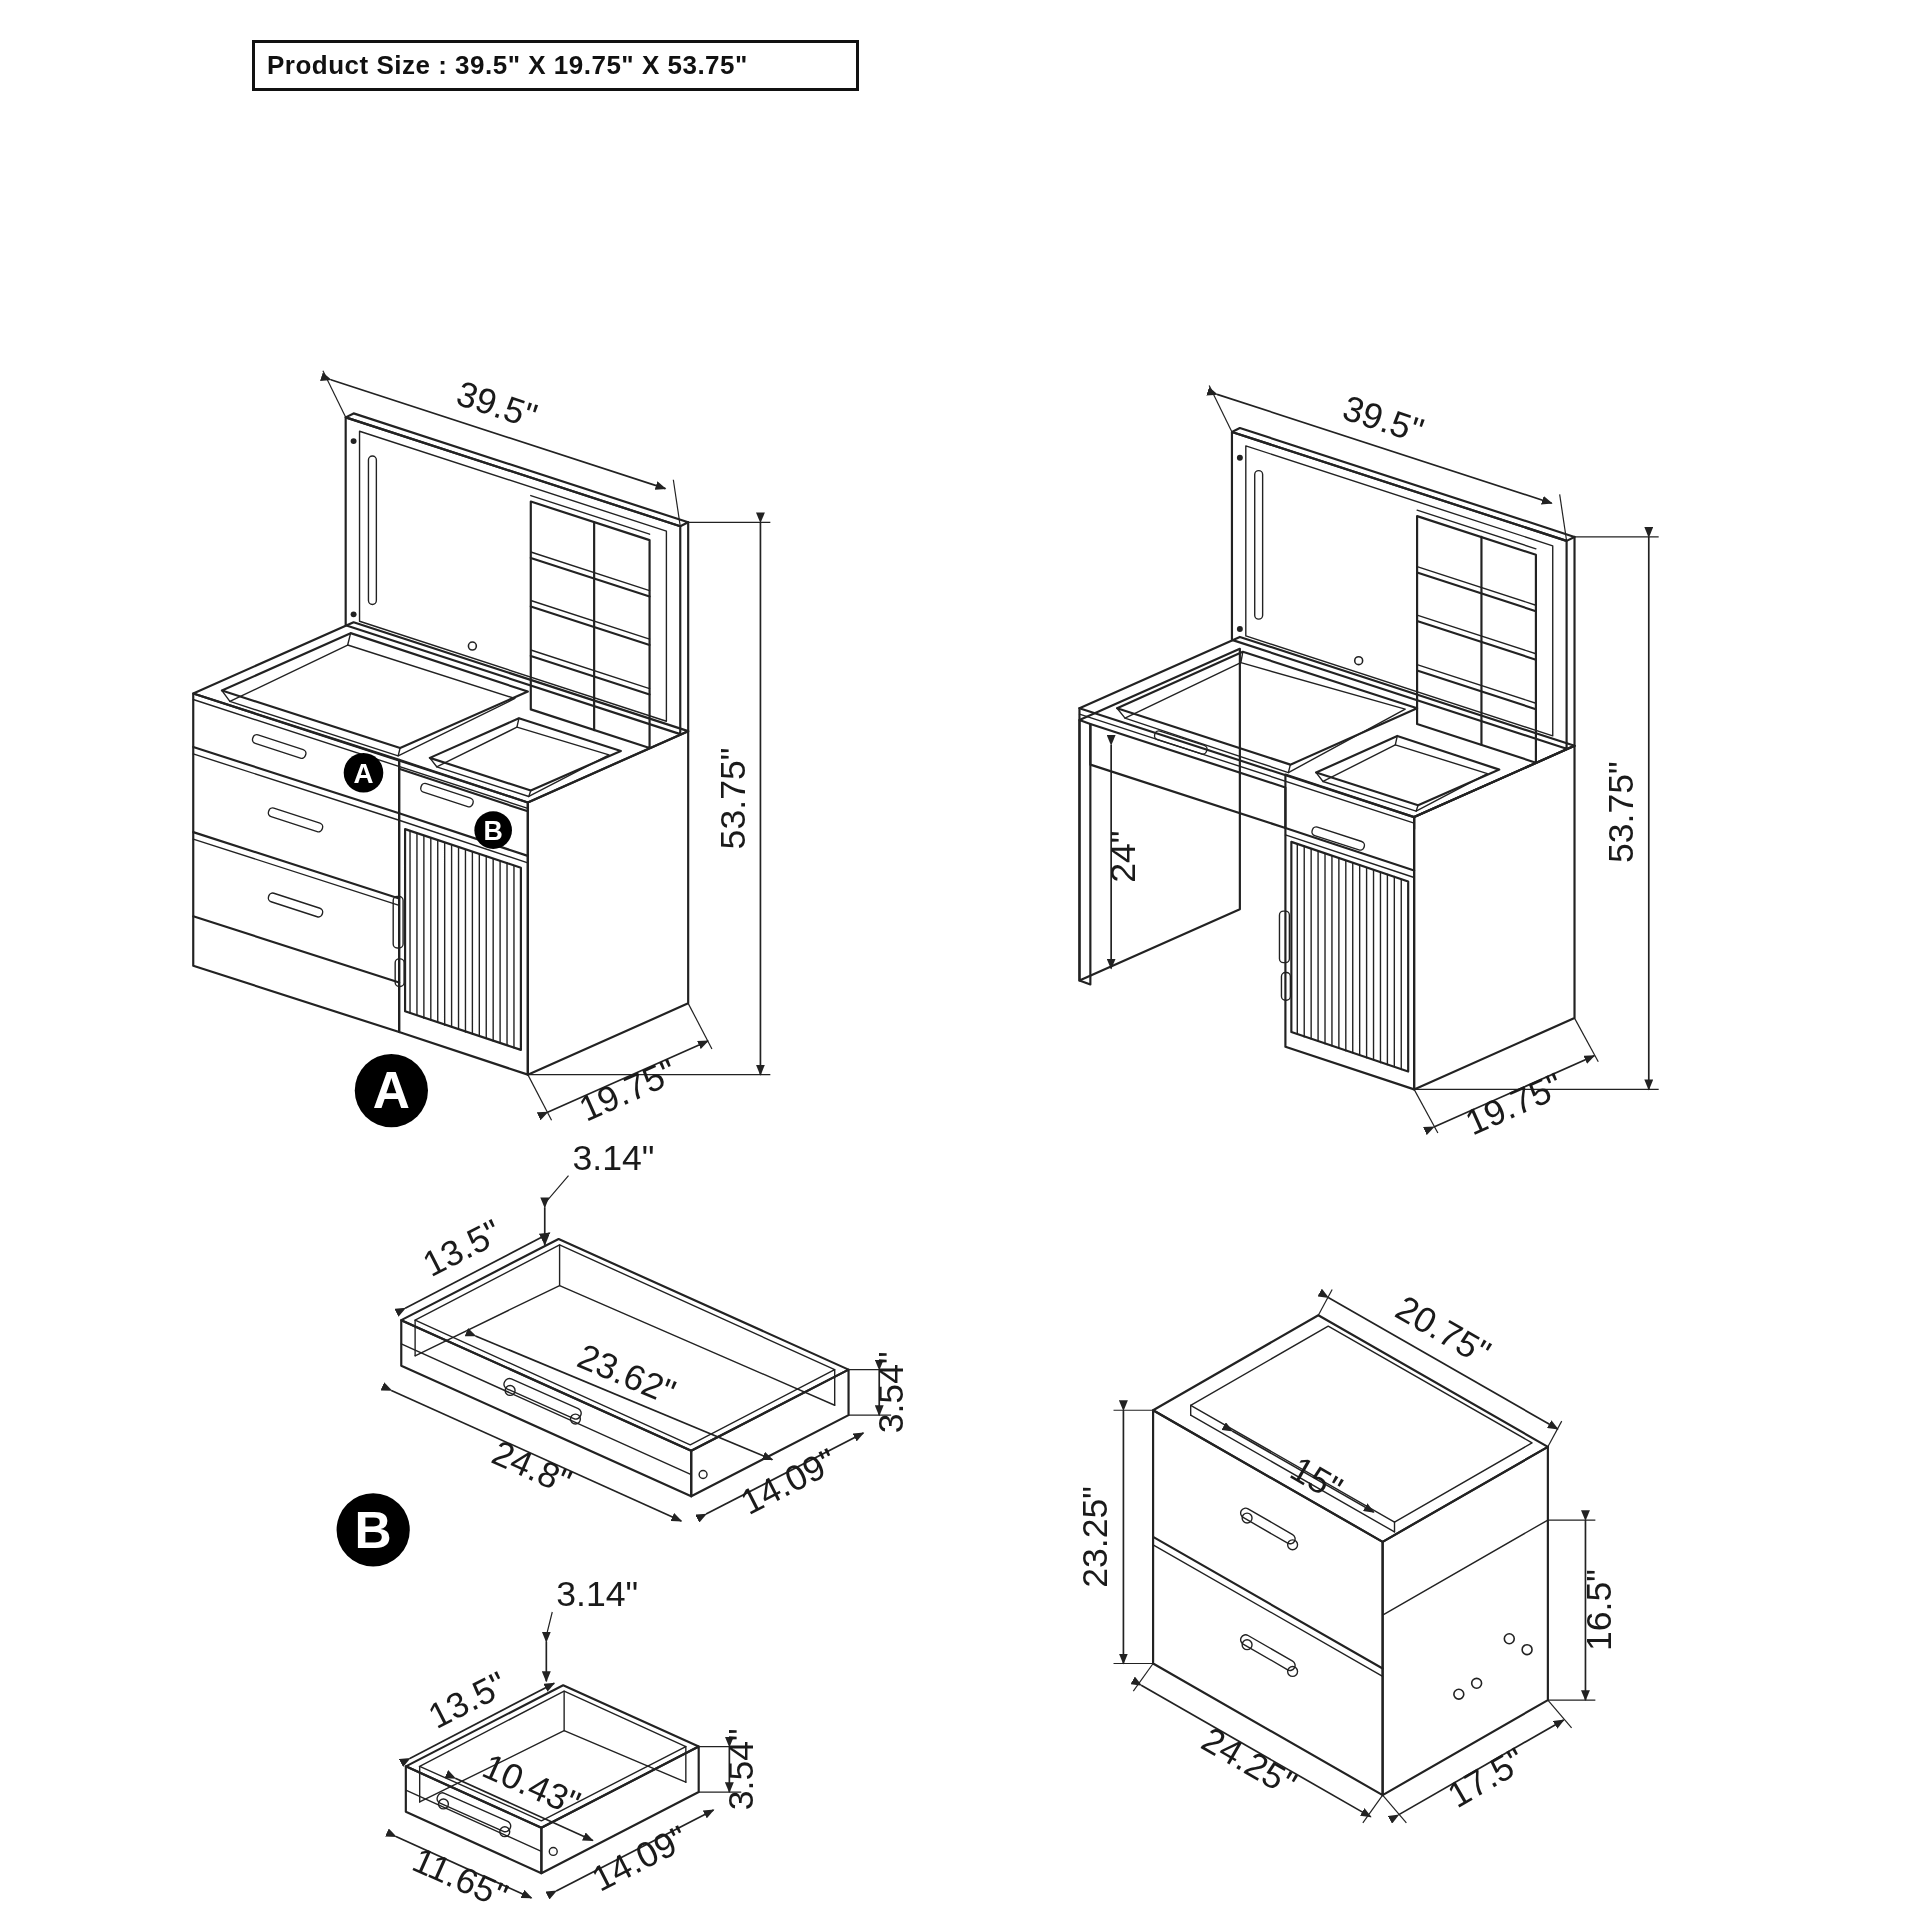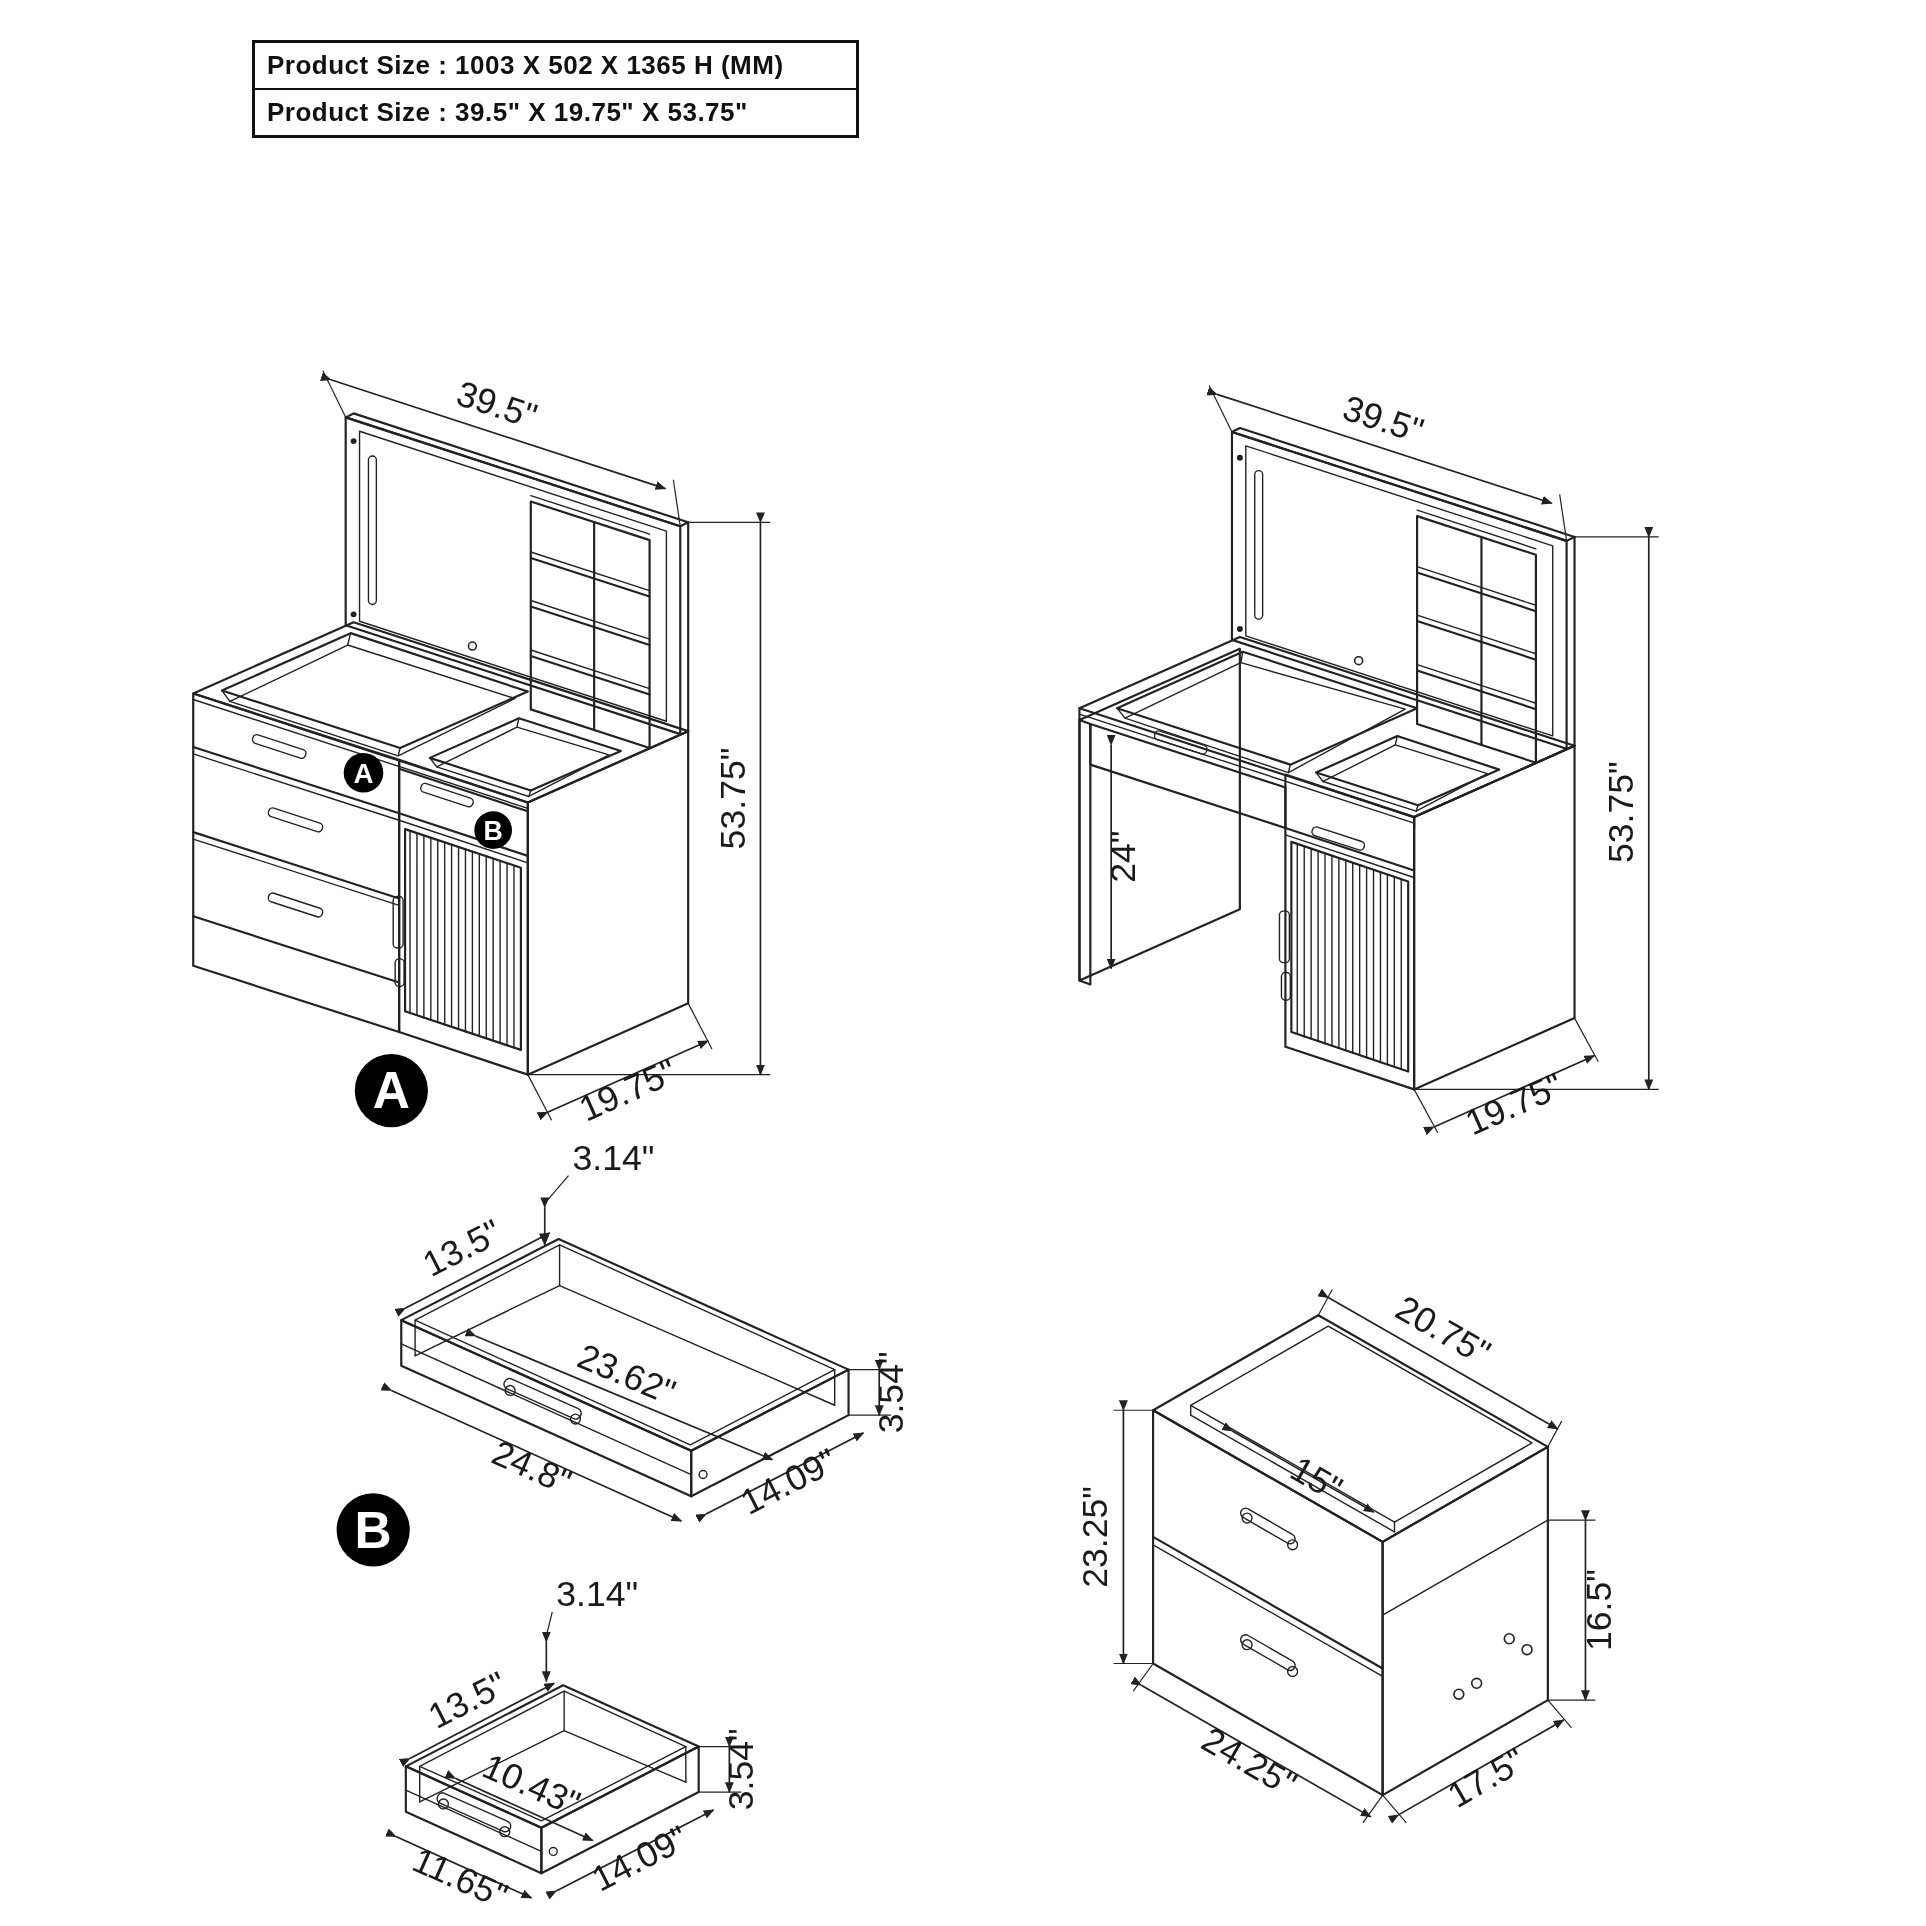--- a/index.html
+++ b/index.html
@@ -20,21 +20,20 @@
   .badge{fill:#000;}
   .badge-letter{font-family:"Liberation Sans",sans-serif;font-weight:bold;fill:#fff;text-anchor:middle;}
   .hole{fill:none;stroke:#222;stroke-width:1.6;}
 </style>
 </head>
 <body>
 
 <div id="canvas">
 
   <div class="title-box">
-    <div class="title-row">Product Size : 1003 X 502 X 1365 H (MM)</div>
     <div class="title-row">Product Size : 39.5" X 19.75" X 53.75"</div>
   </div>
 
   <svg style="left:119px;top:129px" width="782" height="941" viewBox="0 0 790 950">
     <defs>
       <marker id="aw1" markerWidth="12" markerHeight="9" refX="10" refY="4.5" orient="auto" markerUnits="userSpaceOnUse">
         <path d="M0,0 L11,4.5 L0,9 z" fill="#222"></path>
       </marker>
     </defs>
 

